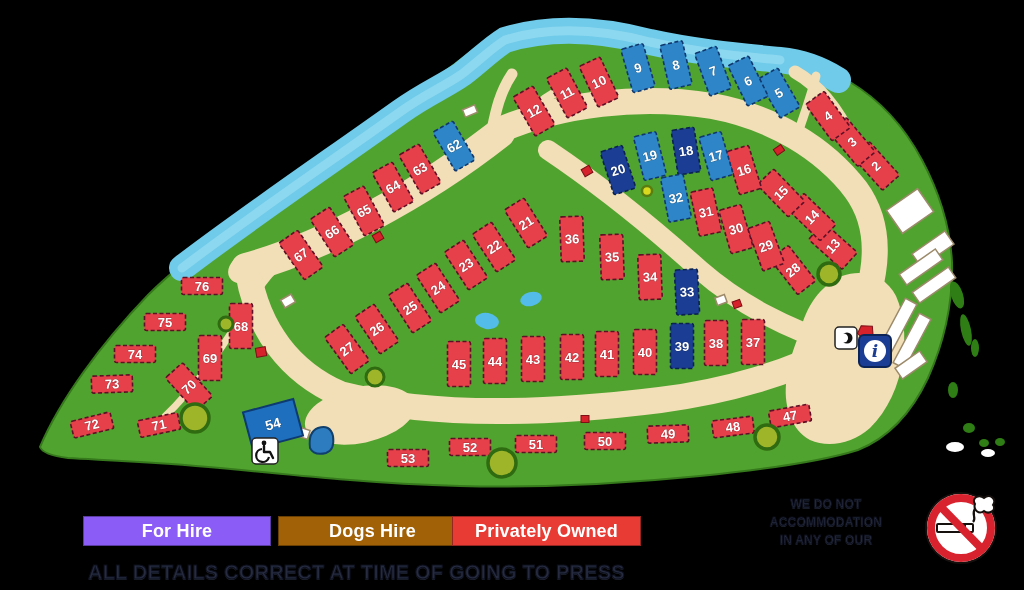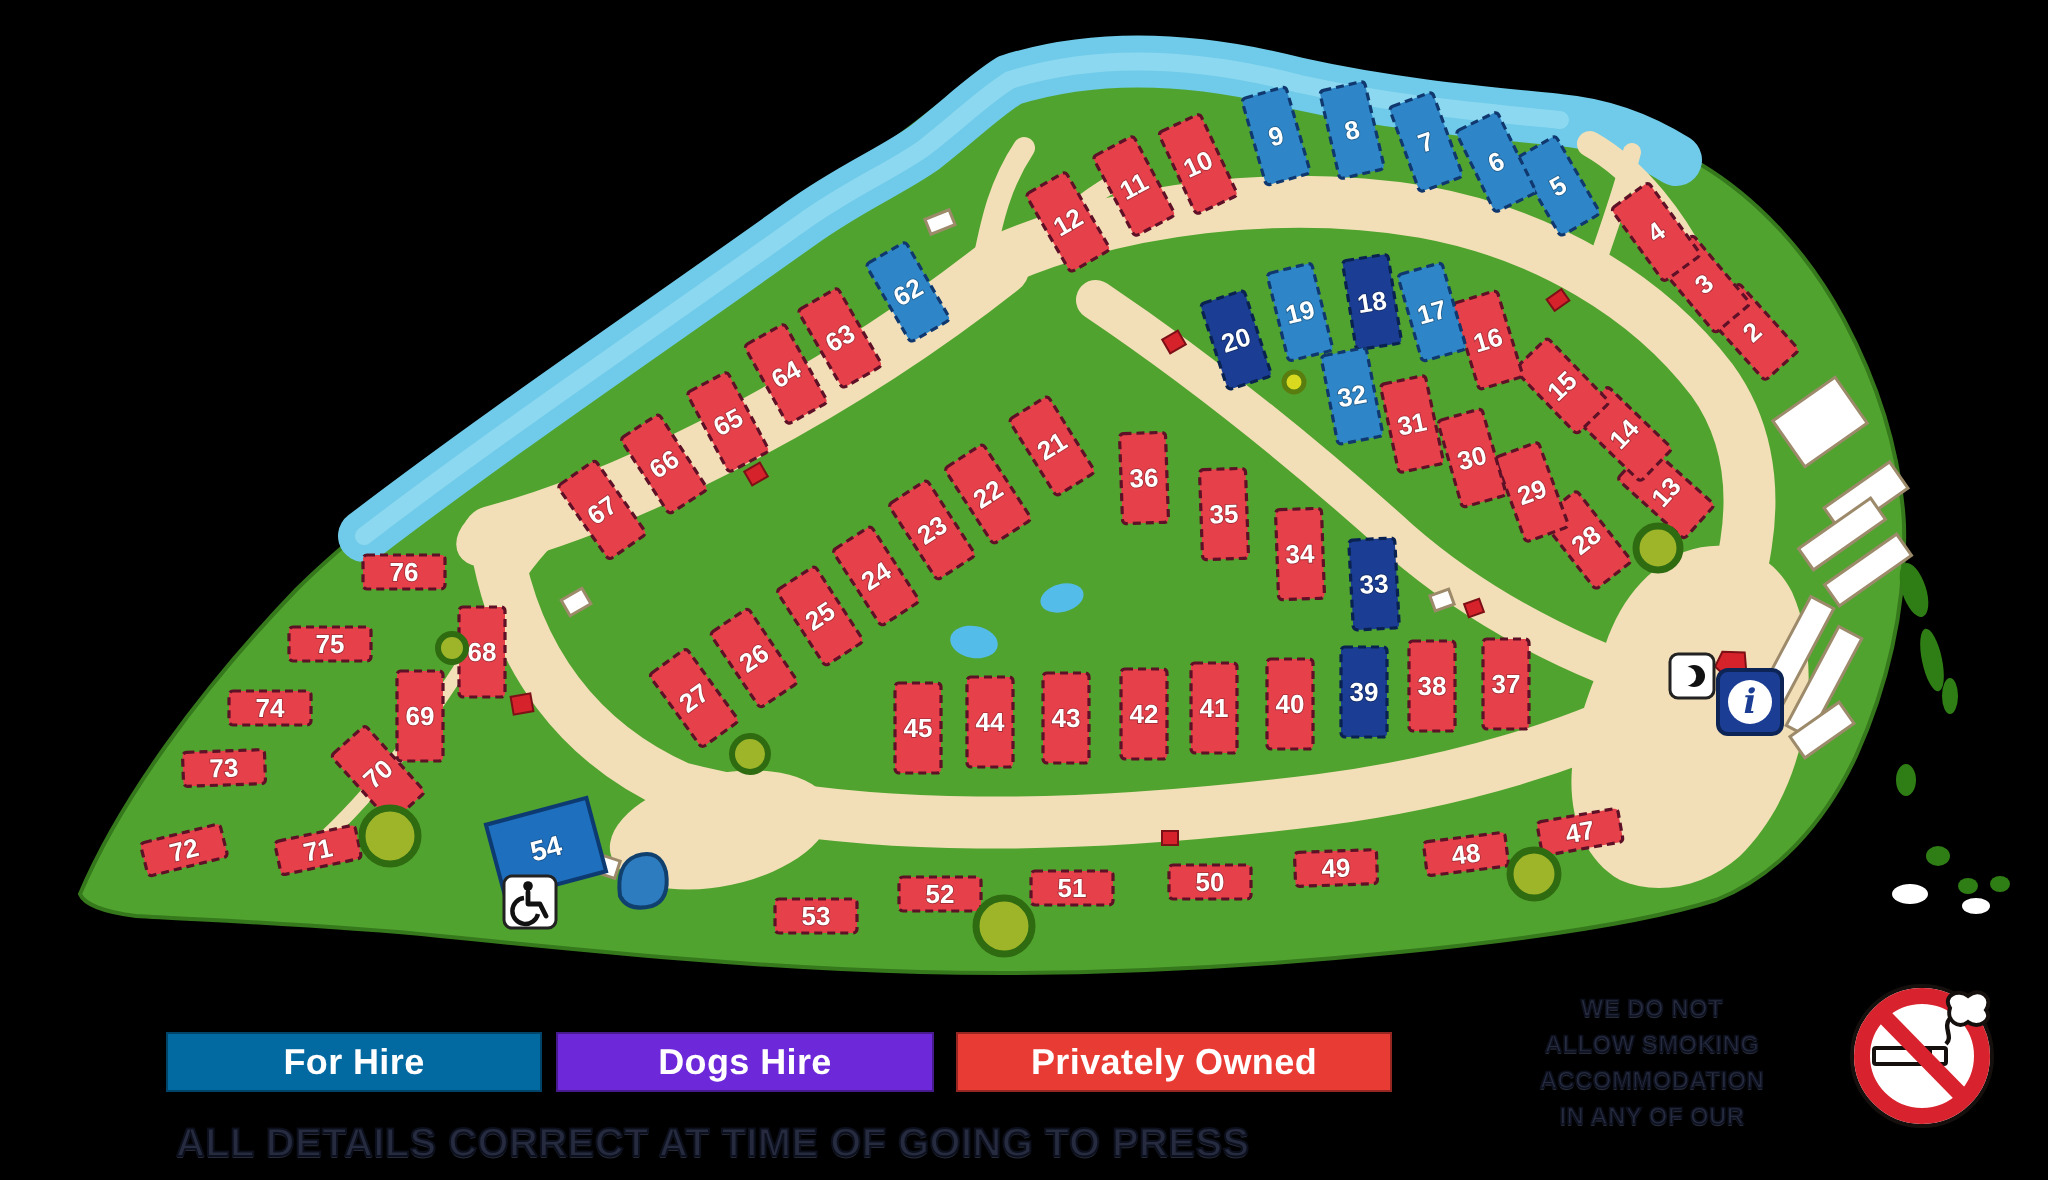--- a/index.html
+++ b/index.html
@@ -7,21 +7,21 @@
          font-family:"Liberation Sans",sans-serif;}
   .map-svg{position:absolute;left:0;top:0;}
   .pnum{fill:#fff;font:bold 13px "Liberation Sans",sans-serif;text-anchor:middle;
         paint-order:stroke;stroke:rgba(0,0,0,.28);stroke-width:.9px;}
   .legend{position:absolute;left:0;top:516px;width:1024px;height:30px;}
   .legend-chip{position:absolute;height:30px;display:flex;align-items:center;justify-content:center;
         color:#fff;font-weight:bold;font-size:18px;letter-spacing:.2px;
         box-shadow:inset 0 0 0 1px rgba(0,0,0,.35);}
   .chip-forhire{left:83px;width:188px;}
   .chip-dogshire{left:278px;width:189px;}
-  .chip-private{left:478px;width:218px;}
+  .chip-private{left:452px;width:189px;}
   .footer-note{position:absolute;left:88px;top:561px;width:600px;white-space:nowrap;
         font-weight:bold;font-size:20px;letter-spacing:.2px;color:#262b3f;
         -webkit-text-stroke:1px #0c0f1c;text-shadow:0 1px 0 rgba(110,120,160,.35);}
   .nosmoke-text{position:absolute;left:736px;top:495px;width:180px;text-align:center;
         font-weight:bold;font-size:12px;line-height:18px;letter-spacing:.2px;color:#262b3f;
         -webkit-text-stroke:.8px #0c0f1c;text-shadow:0 1px 0 rgba(110,120,160,.35);}
   .nosmoke-icon{position:absolute;left:921px;top:490px;}
 </style>
 </head>
 <body>
@@ -394,30 +394,29 @@
     </g>
 
     <g transform="translate(875 351)">
       <rect x="-16" y="-16" width="32" height="32" rx="5" fill="#1C3D94" stroke="#0D2456" stroke-width="2"></rect>
       <circle r="11" fill="#FFFFFF"></circle>
       <text y="5.5" text-anchor="middle" style="font:bold italic 17px 'DejaVu Serif',serif;fill:#1C3D94;">i</text>
     </g>
   </svg>
 
   <div class="legend">
-    <div class="legend-chip chip-forhire" style="background: #0369a1;">For Hire</div>
-    <div class="legend-chip chip-dogshire" style="background: #6d28d9;">Dogs Hire</div>
+    <div class="legend-chip chip-forhire" style="background: #8b5cf6;">For Hire</div>
+    <div class="legend-chip chip-dogshire" style="background: #a16207;">Dogs Hire</div>
     <div class="legend-chip chip-private" style="background: rgb(231, 59, 51);">Privately Owned</div>
   </div>
 
   <div class="footer-note">ALL DETAILS CORRECT AT TIME OF GOING TO PRESS</div>
 
   <div class="nosmoke-text">
     <div>WE DO NOT</div>
-    <div>ALLOW SMOKING</div>
     <div>ACCOMMODATION</div>
     <div>IN ANY OF OUR</div>
   </div>
 
   <svg class="nosmoke-icon" width="80" height="80" viewBox="0 0 80 80">
     <circle cx="40" cy="38" r="35" fill="#FFFFFF" stroke="#15100E" stroke-width="2"></circle>
     <circle cx="40" cy="38" r="30" fill="#FFFFFF" stroke="#D8232E" stroke-width="8"></circle>
     <path d="M54,14 C50,8 58,4 63,8 C69,3 76,9 72,15 C76,20 68,25 63,21 C58,25 52,20 54,14 Z" fill="#FFFFFF" stroke="#15100E" stroke-width="2"></path>
     <path d="M52,32 C56,28 50,24 54,19" fill="none" stroke="#15100E" stroke-width="2.2"></path>
     <rect x="16" y="34" width="36" height="8" rx="1" fill="#FFFFFF" stroke="#15100E" stroke-width="2"></rect>

